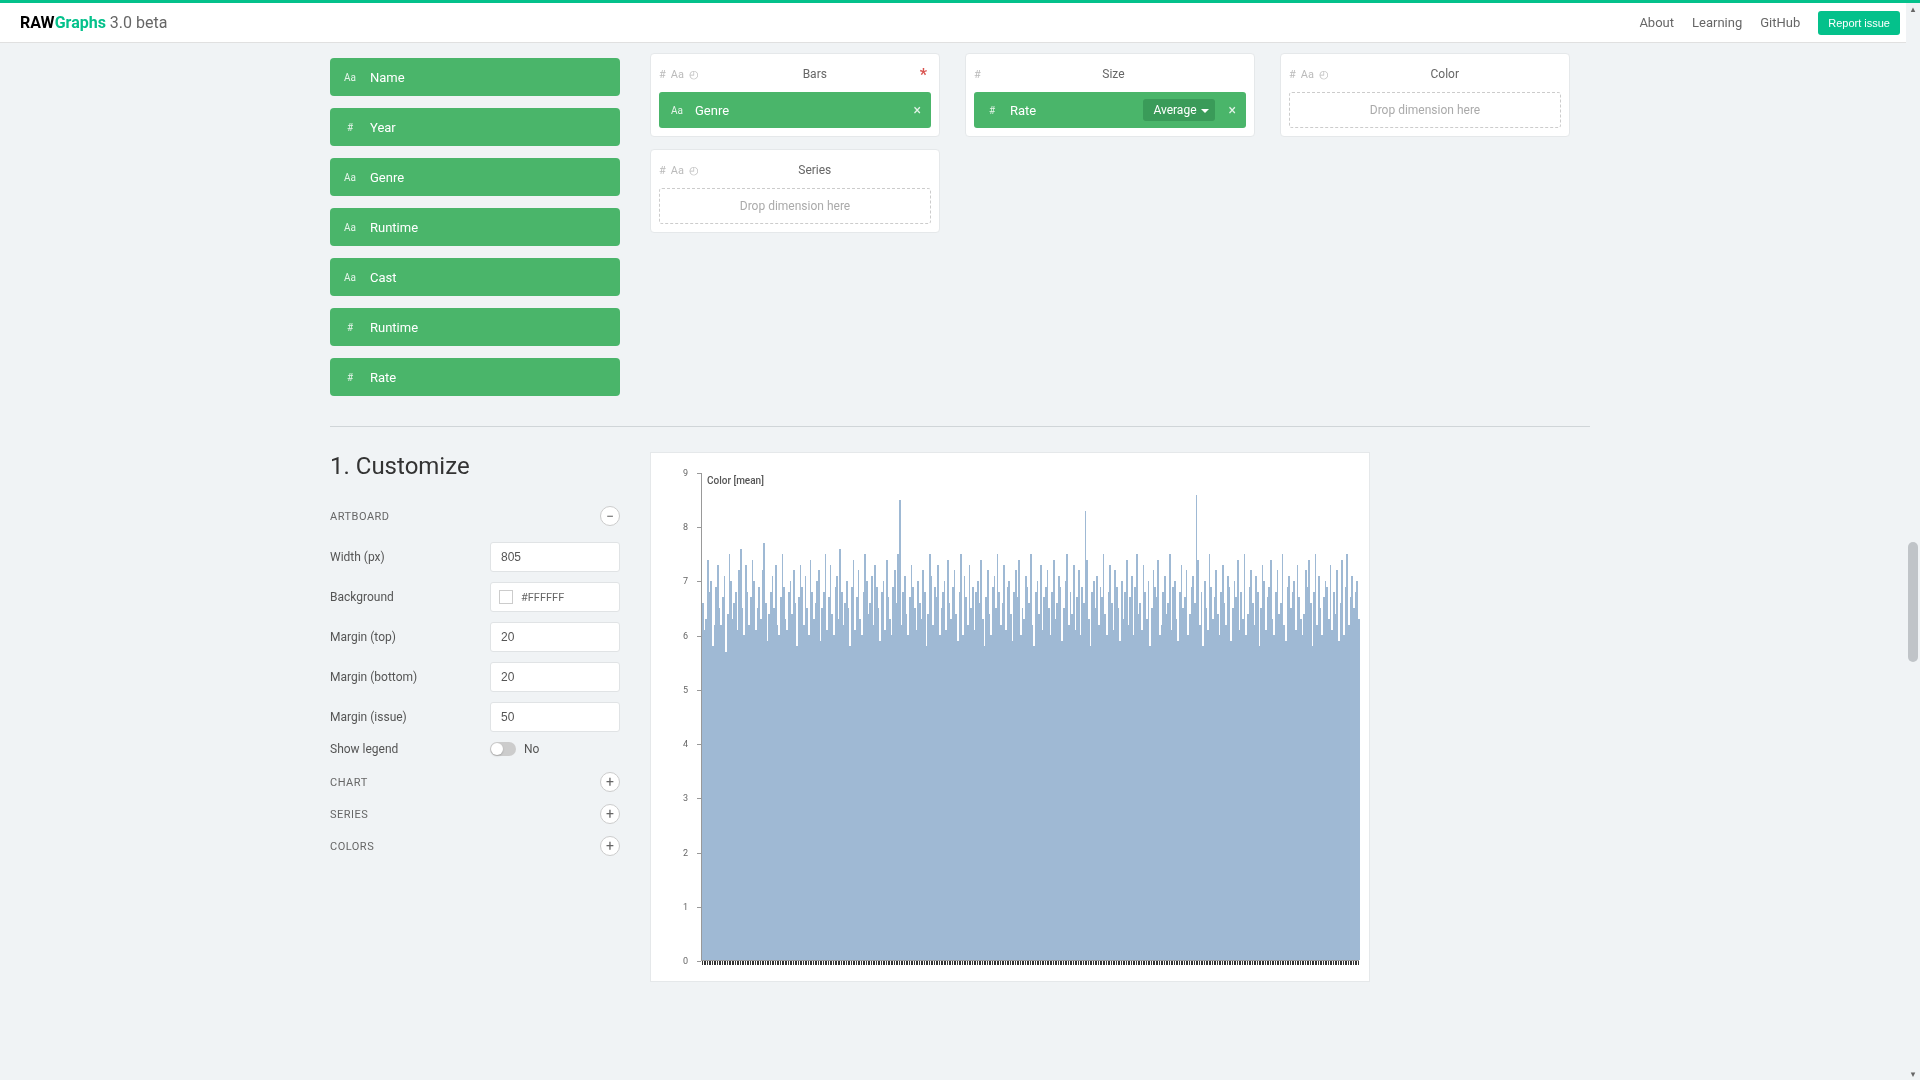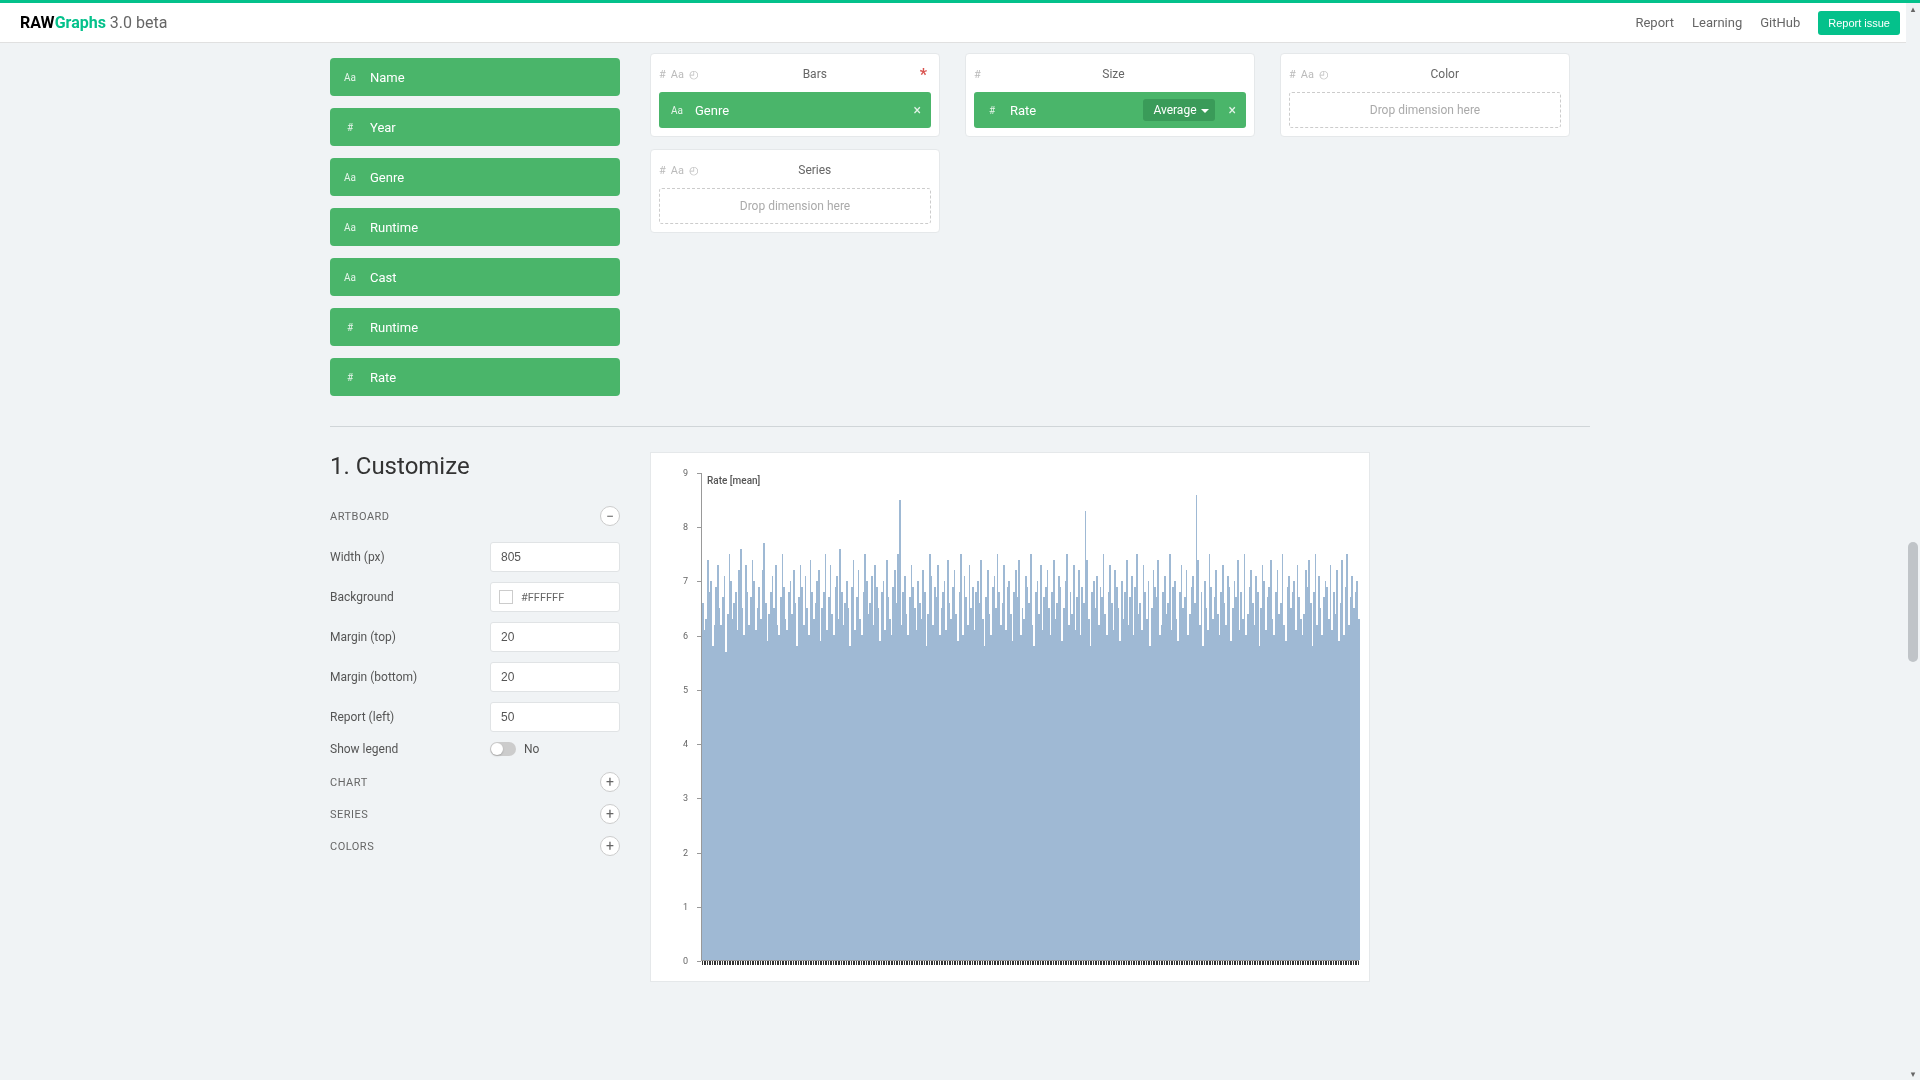--- a/index.html
+++ b/index.html
@@ -87,21 +87,21 @@
 </head>
 <body>
 
 <div class="top-progress"></div>
 
 <div class="header">
   <div class="logo">
     <span class="bold">RAW</span><span class="green">Graphs</span><span class="beta"> 3.0 beta</span>
   </div>
   <div class="header-spacer"></div>
-  <span class="header-link">Report</span>
+  <span class="header-link">About</span>
   <span class="header-link">Learning</span>
   <span class="header-link">GitHub</span>
   <button class="report-btn">Report issue</button>
 </div>
 
 <div class="main">
 
   <div class="mapping">
     <div class="dim-list" id="dim-list">
         <div class="dim-pill">
@@ -229,21 +229,21 @@
       </div>
       <div class="ctrl-row">
         <span class="ctrl-label">Margin (top)</span>
         <input class="ctrl-input" value="20" style="">
       </div>
       <div class="ctrl-row">
         <span class="ctrl-label">Margin (bottom)</span>
         <input class="ctrl-input" value="20" style="">
       </div>
       <div class="ctrl-row">
-        <span class="ctrl-label">Report (left)</span>
+        <span class="ctrl-label">Margin (issue)</span>
         <input class="ctrl-input" value="50" style="">
       </div>
       <div class="ctrl-row">
         <span class="ctrl-label">Show legend</span>
         <div class="toggle-wrap">
           <div class="toggle"></div>
           <span class="toggle-label">No</span>
         </div>
       </div>
 
@@ -258,21 +258,21 @@
       <div class="group-header">
         <span class="gh-label">COLORS</span>
         <span class="gh-toggle">+</span>
       </div>
     </div>
 
     <div class="chart-wrap">
       <div class="chart-area" id="chart-area">
         <div class="y-axis-line"></div>
         <div class="x-axis-line"></div>
-        <div class="chart-title">Rate [mean]</div>
+        <div class="chart-title">Color [mean]</div>
         <div class="x-label">Genre</div>
         <div class="bars" id="bars">
             <div class="bar" style="height: 73.3333%;"></div>
             <div class="bar" style="height: 67.7778%;"></div>
             <div class="bar" style="height: 70%;"></div>
             <div class="bar" style="height: 82.2222%;"></div>
             <div class="bar" style="height: 75.5556%;"></div>
             <div class="bar" style="height: 77.7778%;"></div>
             <div class="bar" style="height: 64.4444%;"></div>
             <div class="bar" style="height: 68.8889%;"></div>

